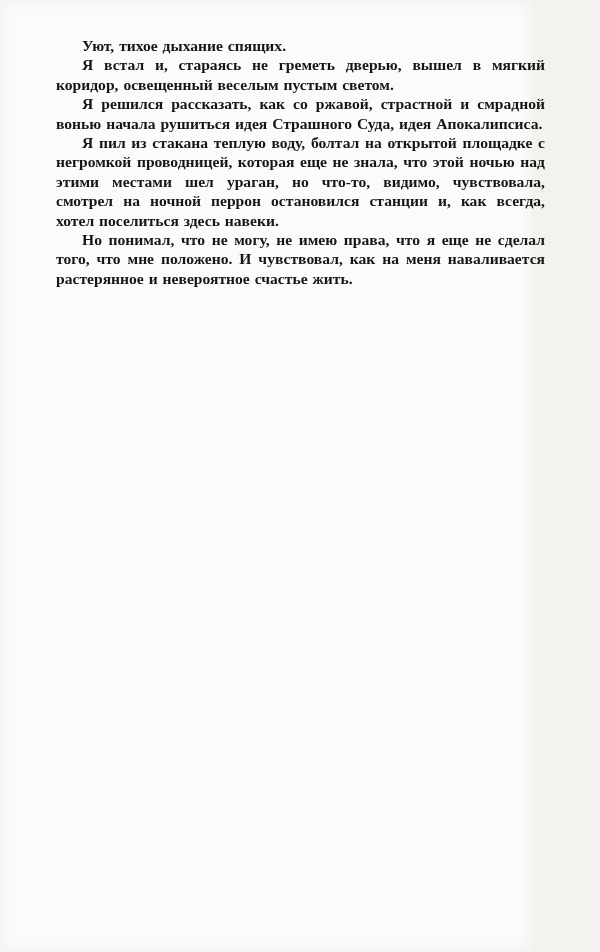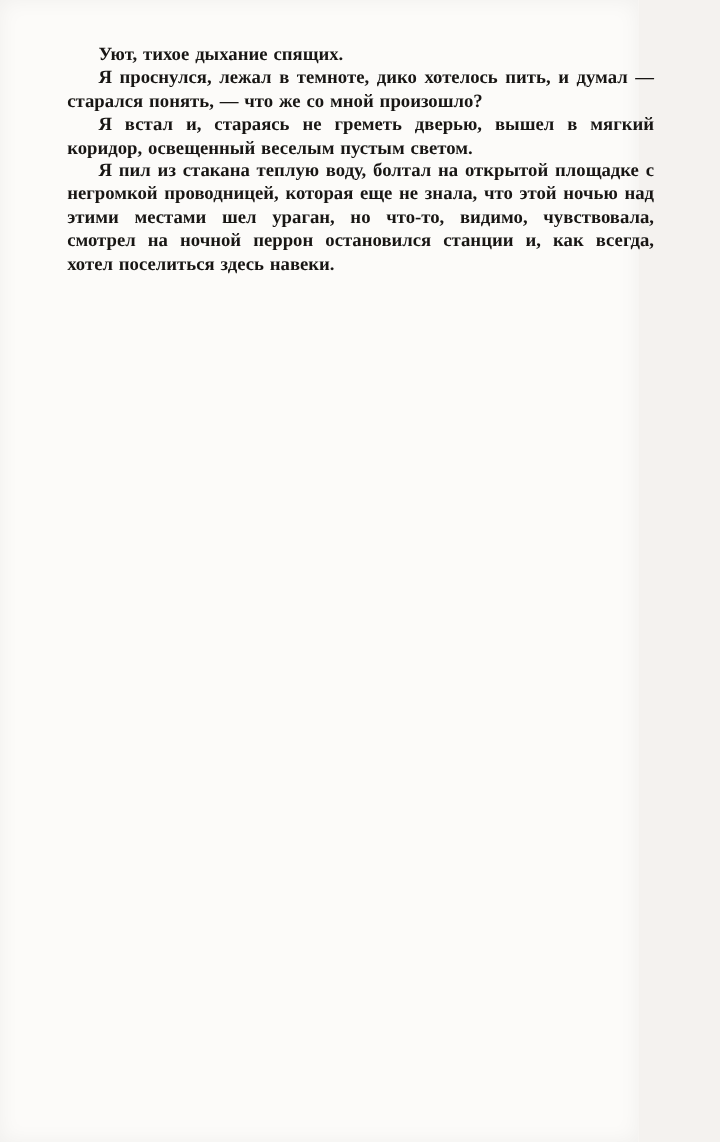--- a/index.html
+++ b/index.html
@@ -40,17 +40,18 @@
     margin: 0;
     text-indent: 26px;
   }
 </style>
 </head>
 <body>
 
 <div class="scan-page">
   <div class="text-block">
       <p class="para">Уют, тихое дыхание спящих.</p>
-      <p class="para">Я проснулся, лежал в темноте, дико хотелось пить, и думал — старался понять, — что же со мной произошло?</p>
       <p class="para">Я встал и, стараясь не греметь дверью, вышел в мягкий коридор, освещенный веселым пустым светом.</p>
+      <p class="para">Я решился рассказать, как со ржавой, страстной и смрадной вонью начала рушиться идея Страшного Суда, идея Апокалипсиса.</p>
       <p class="para">Я пил из стакана теплую воду, болтал на открытой площадке с негромкой проводницей, которая еще не знала, что этой ночью над этими местами шел ураган, но что-то, видимо, чувствовала, смотрел на ночной перрон остановился станции и, как всегда,  хотел поселиться здесь навеки.</p>
+      <p class="para">Но понимал, что не могу, не имею права, что я еще не сделал того, что  мне положено. И чувствовал, как на меня наваливается растерянное и невероятное  счастье жить.</p>
     </div>
 </div>
 
 </body></html>

